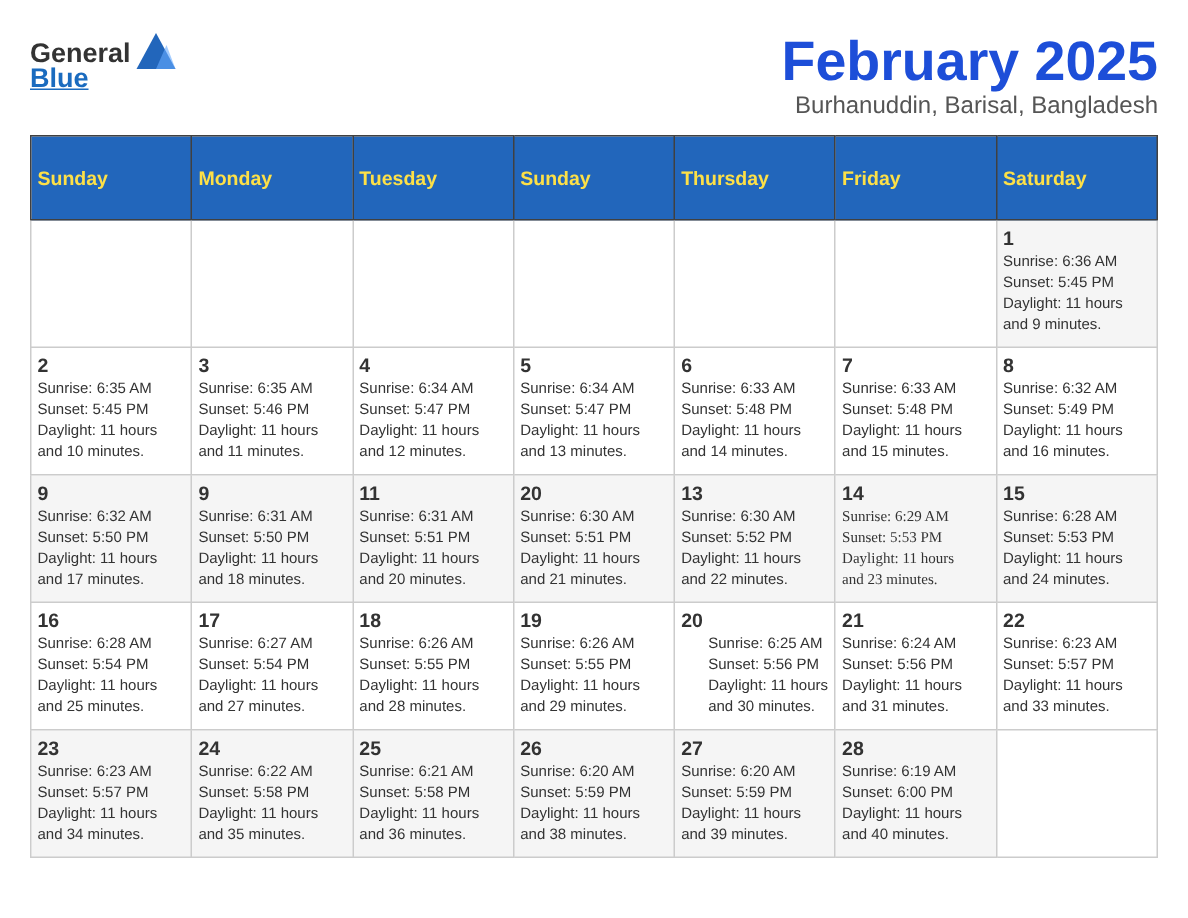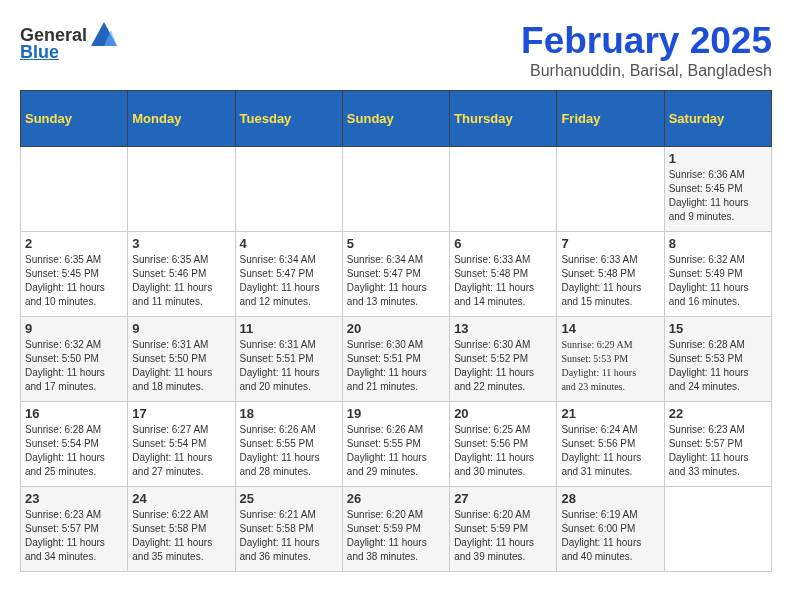--- a/index.html
+++ b/index.html
@@ -268,21 +268,21 @@
         </td>
         <td>
           <span class="day-number">19</span>
           <div class="day-info" style="white-space: pre-line;">Sunrise: 6:26 AM
 Sunset: 5:55 PM
 Daylight: 11 hours
 and 29 minutes.</div>
         </td>
         <td>
           <span class="day-number">20</span>
-          <div class="day-info" style="white-space: pre-line;">Sunrise: 6:25 AM
+          <div class="day-info" style="white-space: pre-line; margin-left: 18px;">Sunrise: 6:25 AM
 Sunset: 5:56 PM
 Daylight: 11 hours
 and 30 minutes.</div>
         </td>
         <td>
           <span class="day-number">21</span>
           <div class="day-info" style="white-space: pre-line;">Sunrise: 6:24 AM
 Sunset: 5:56 PM
 Daylight: 11 hours
 and 31 minutes.</div>

